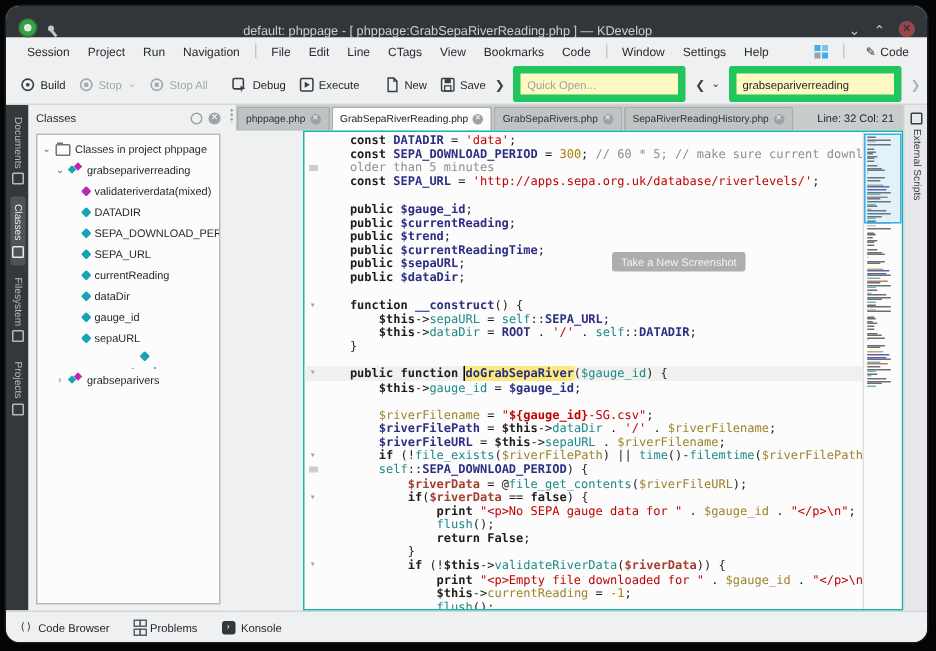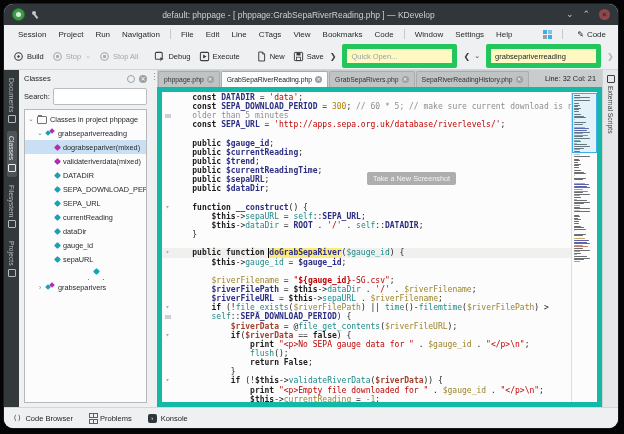--- a/index.html
+++ b/index.html
@@ -2,21 +2,21 @@
 <html><head>
 <meta charset="utf-8">
 <style>
   html,body{margin:0;padding:0;}
   body{width:624px;height:434px;background:#060607;position:relative;overflow:hidden;
        font-family:"Liberation Sans",sans-serif;-webkit-font-smoothing:antialiased;}
   .window{position:absolute;left:4px;top:4px;width:614px;height:424px;background:#eff0f1;
           border-radius:9px;overflow:hidden;display:flex;flex-direction:column;
           box-shadow:0 0 0 1px #191c1e,0 2px 8px rgba(0,0,0,.7);}
   
-  .titlebar{height:21px;background:#31363b;display:flex;align-items:center;padding:0 8px;flex:0 0 auto;}
+  .titlebar{height:21px;background:#31363b;display:flex;align-items:flex-end;padding:0 8px;flex:0 0 auto;}
   .appic{width:11px;height:11px;border-radius:50%;background:#3f9d49;border:1px solid #2b7233;position:relative;}
   .appic::after{content:"";position:absolute;left:3px;top:3px;width:5px;height:5px;border-radius:50%;background:#d9f0da;}
   .pin{width:9px;height:9px;margin-left:6px;position:relative;}
   .pin::before{content:"";position:absolute;left:1px;top:1px;width:4px;height:4px;border-radius:50%;background:#c2c7c9;}
   .pin::after{content:"";position:absolute;left:4px;top:4px;width:1.5px;height:5px;background:#c2c7c9;transform:rotate(-40deg);}
   .tb-title{flex:1;text-align:center;color:#ced1d3;font-size:8.5px;white-space:nowrap;overflow:hidden;}
   .wc{color:#c3c7c9;font-size:9px;margin-left:9px;line-height:9px;}
   .wclose{width:11px;height:11px;margin-left:9px;border-radius:50%;background:#95464b;color:#26282a;
           font-size:7px;line-height:11px;text-align:center;}
   
@@ -74,21 +74,21 @@
   .splitter::before{content:"";position:absolute;left:1px;top:2px;width:3px;height:10px;
       background-image:radial-gradient(circle,#8f9496 0.7px,transparent 0.9px);background-size:3px 3px;}
   
   .editor-col{flex:1;display:flex;flex-direction:column;min-width:0;}
   .tabbar{height:17px;display:flex;align-items:flex-end;background:#c9cccd;padding-left:1px;flex:0 0 auto;}
   .etab{display:flex;align-items:center;gap:3px;font-size:6.8px;padding:0 5px;height:15px;background:#bfc3c4;
         border:1px solid #a9adaf;border-bottom:none;color:#2f3336;border-radius:2px 2px 0 0;margin-right:1px;white-space:nowrap;}
   .etab.active{background:#fcfcfc;color:#1b1e20;}
   .tcx{width:7px;height:7px;border-radius:50%;background:#9da2a4;color:#fff;font-size:5px;line-height:7px;text-align:center;}
   .linecol{margin-left:auto;font-size:7.3px;color:#232629;padding:0 6px;align-self:center;white-space:nowrap;}
-  .editor-area{flex:1;display:flex;min-height:0;border:5px solid #14b8a6;background:#fcfcfc;position:relative;}
+  .editor-area{flex:1;display:flex;min-height:0;border:1px solid #14b8a6;background:#fcfcfc;position:relative;margin-left:45px;}
   .code{flex:1;overflow:hidden;font-family:"DejaVu Sans Mono",monospace;font-size:8px;line-height:9.15px;padding-top:1px;position:relative;}
   .cl{display:flex;height:9.15px;white-space:pre;}
   .cl.cur{background:#f0f0ef;}
   .g{flex:0 0 11px;display:flex;align-items:center;justify-content:center;font-size:6.5px;color:#a4a9ab;}
   .wrapm{width:6px;height:4px;background:#cdd0d2;display:block;}
   .pln{color:#1f1c1b;} .kw{color:#1f1c1b;font-weight:bold;}
   .name{color:#2c2e83;font-weight:bold;} .str{color:#bf0303;} .strb{color:#bf0303;font-weight:bold;}
   .num{color:#b07e00;} .com{color:#8e8e8e;} .mem{color:#1d8989;}
   .loc{color:#9c8329;} .varb{color:#a23f2e;font-weight:bold;}
   .hl{background:#fdea7c;color:#2c2e83;font-weight:bold;}
@@ -238,39 +238,30 @@
           <span class="dsq"></span>
         </span>
       </div>
 
     <div class="panel">
       <div class="panel-head">
         <span class="ph-title">Classes</span>
         <span class="float-ic"></span>
         <span class="cx">✕</span>
       </div>
-      <div class="panel-search">
-        <span>Search:</span>
-        <input class="search-input" value="" style="">
-      </div>
       <div class="tree" id="classTree">
           <div class="ti" style="padding-left: 3px;">
             <span class="exp">⌄</span>
             <span class="ifold"></span>
             <span>Classes in project phppage</span>
           </div>
           <div class="ti" style="padding-left: 12px;">
             <span class="exp">⌄</span>
             <span class="icls"></span>
             <span>grabsepariverreading</span>
-          </div>
-          <div class="ti selected" style="padding-left: 21px;">
-            <span class="exp"></span>
-            <span class="dm method"></span>
-            <span>dograbsepariver(mixed)</span>
           </div>
           <div class="ti" style="padding-left: 21px;">
             <span class="exp"></span>
             <span class="dm method"></span>
             <span>validateriverdata(mixed)</span>
           </div>
           <div class="ti" style="padding-left: 21px;">
             <span class="exp"></span>
             <span class="dm field"></span>
             <span>DATADIR</span>

